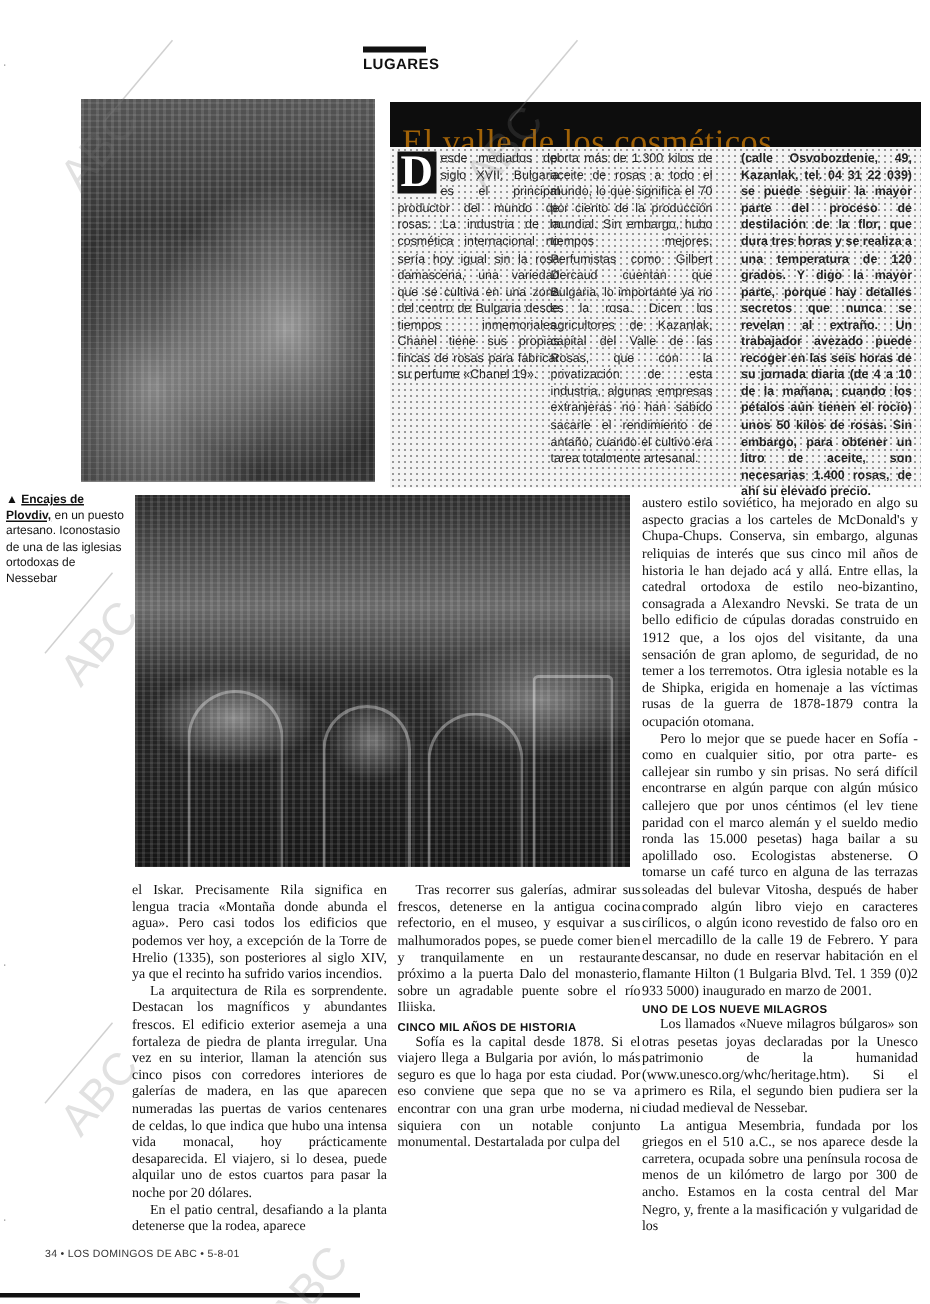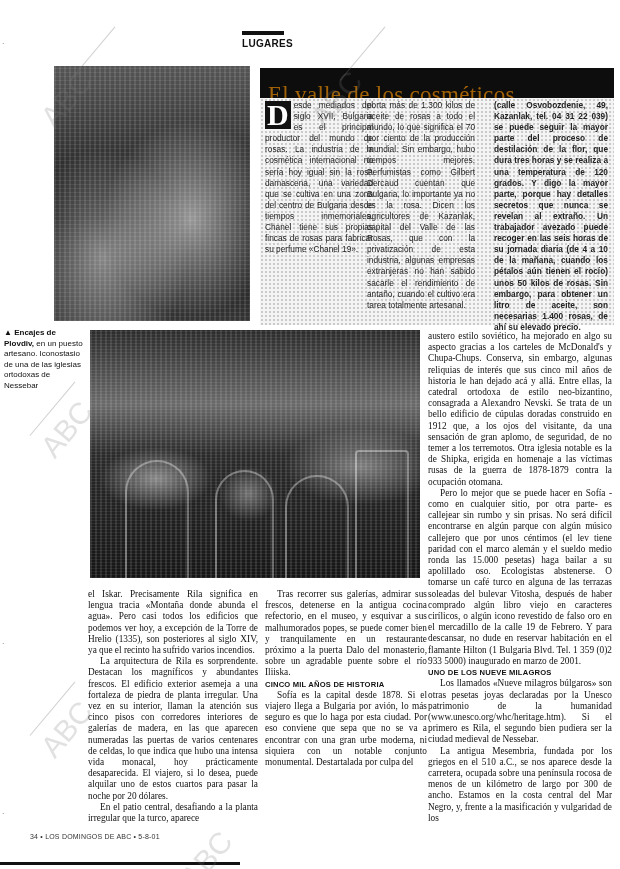--- a/index.html
+++ b/index.html
@@ -33,21 +33,21 @@
     background-size:4px 4px; }
   .col { position:absolute; font-family:"Liberation Sans", sans-serif; font-size:8.3px; line-height:11.1px; color:#222; text-align:justify; hyphens:auto; }
   .col p { margin:0; text-indent:10px; }
   .col p.first { text-indent:0; }
   .dropcap { float:left; font-family:"Liberation Serif", serif; font-weight:bold; font-size:30px; line-height:28px; margin:1px 3px 0 0; background:#111; color:#fff; padding:0 2px; }
   .body-col { position:absolute; font-family:"Liberation Serif", serif; font-size:9.3px; line-height:11.2px; color:#111; text-align:justify; }
   .body-col p { margin:0; text-indent:12px; }
   .body-col p.noind { text-indent:0; }
   .subhead { font-family:"Liberation Sans", sans-serif; font-weight:bold; font-size:7.6px; margin:9px 0 2px 0; text-indent:0 !important; letter-spacing:0.2px; }
   .caption { left:4px; top:328px; width:80px; font-family:"Liberation Sans", sans-serif; font-size:8px; line-height:10.6px; color:#111; }
-  .caption b { font-weight:bold; }
+  .caption b { font-weight:bold;text-decoration:underline; }
   .footer { left:30px; top:833px; font-family:"Liberation Sans", sans-serif; font-size:7px; color:#333; letter-spacing:0.2px; }
   .bottom-rule { left:0; top:862px; width:240px; height:3px; background:#111; }
   .watermark { font-family:"Liberation Sans", sans-serif; font-size:30px; color:rgba(120,120,120,0.22); transform:rotate(-50deg); transform-origin:left bottom; white-space:nowrap; pointer-events:none; }
   .wm-line { position:absolute; height:1px; background:rgba(120,120,120,0.35); transform-origin:left center; }
   .edge-mark { font-family:"Liberation Sans", sans-serif; font-size:7px; color:#777; }
 </style>
 </head>
 <body>
 
 <div class="abs section-bar"></div>
@@ -82,21 +82,21 @@
   <div class="tex"></div>
   <div class="arch" style="left:35px; top:130px; width:60px; height:118px;"></div>
   <div class="arch" style="left:125px; top:140px; width:55px; height:108px;"></div>
   <div class="arch" style="left:195px; top:145px; width:60px; height:103px;"></div>
   <div class="arch" style="left:265px; top:120px; width:50px; height:128px; border-radius:4px 4px 0 0;"></div>
 </div>
 
 <div class="body-col" style="left:88px; top:589px; width:170px;">
   <p class="noind">el Iskar. Precisamente Rila significa en lengua tracia «Montaña donde abunda el agua». Pero casi todos los edificios que podemos ver hoy, a excepción de la Torre de Hrelio (1335), son posteriores al siglo XIV, ya que el recinto ha sufrido varios incendios.</p>
   <p>La arquitectura de Rila es sorprendente. Destacan los magníficos y abundantes frescos. El edificio exterior asemeja a una fortaleza de piedra de planta irregular. Una vez en su interior, llaman la atención sus cinco pisos con corredores interiores de galerías de madera, en las que aparecen numeradas las puertas de varios centenares de celdas, lo que indica que hubo una intensa vida monacal, hoy prácticamente desaparecida. El viajero, si lo desea, puede alquilar uno de estos cuartos para pasar la noche por 20 dólares.</p>
-  <p>En el patio central, desafiando a la planta irregular que la turco, aparece</p>
+  <p>En el patio central, desafiando a la planta detenerse que la rodea, aparece</p>
 </div>
 
 <div class="body-col" style="left:265px; top:589px; width:162px;">
   <p>Tras recorrer sus galerías, admirar sus frescos, detenerse en la antigua cocina refectorio, en el museo, y esquivar a sus malhumorados popes, se puede comer bien y tranquilamente en un restaurante próximo a la puerta Dalo del monasterio, sobre un agradable puente sobre el río Iliiska.</p>
   <p class="subhead">CINCO MIL AÑOS DE HISTORIA</p>
   <p>Sofía es la capital desde 1878. Si el viajero llega a Bulgaria por avión, lo más seguro es que lo haga por esta ciudad. Por eso conviene que sepa que no se va a encontrar con una gran urbe moderna, ni siquiera con un notable conjunto monumental. Destartalada por culpa del</p>
 </div>
 
 <div class="body-col" style="left:428px; top:331px; width:184px;">
   <p class="noind">austero estilo soviético, ha mejorado en algo su aspecto gracias a los carteles de McDonald's y Chupa-Chups. Conserva, sin embargo, algunas reliquias de interés que sus cinco mil años de historia le han dejado acá y allá. Entre ellas, la catedral ortodoxa de estilo neo-bizantino, consagrada a Alexandro Nevski. Se trata de un bello edificio de cúpulas doradas construido en 1912 que, a los ojos del visitante, da una sensación de gran aplomo, de seguridad, de no temer a los terremotos. Otra iglesia notable es la de Shipka, erigida en homenaje a las víctimas rusas de la guerra de 1878-1879 contra la ocupación otomana.</p>

